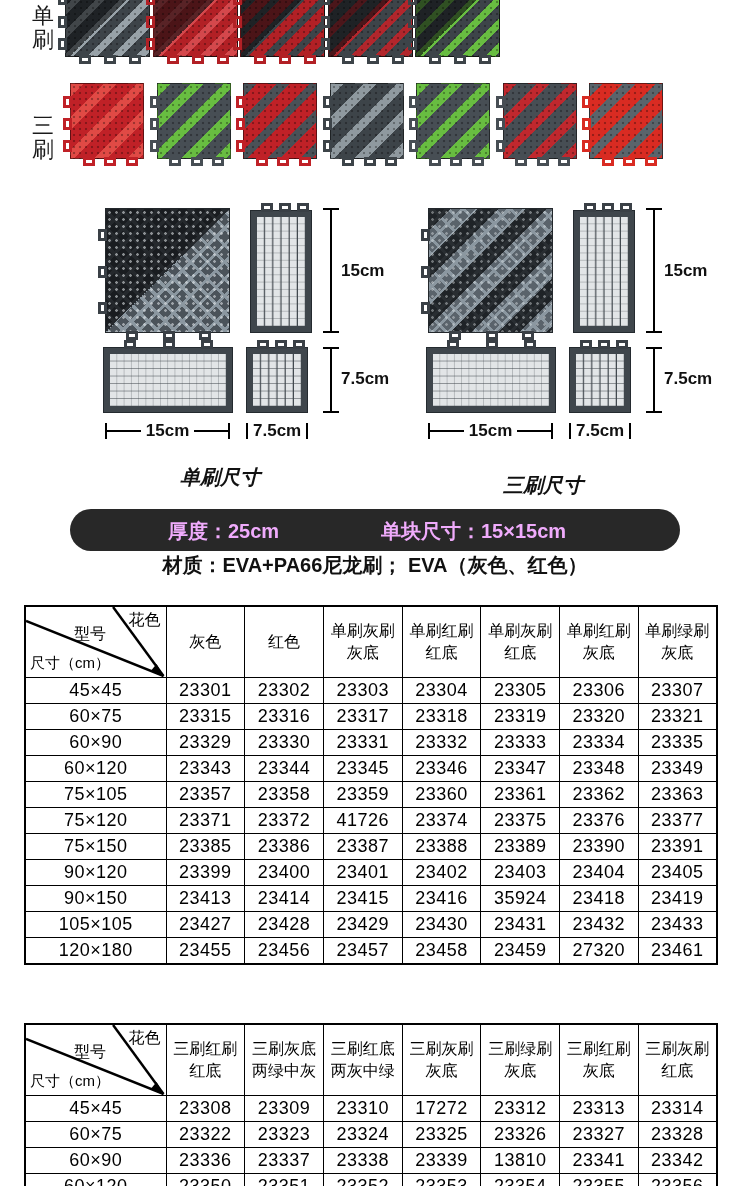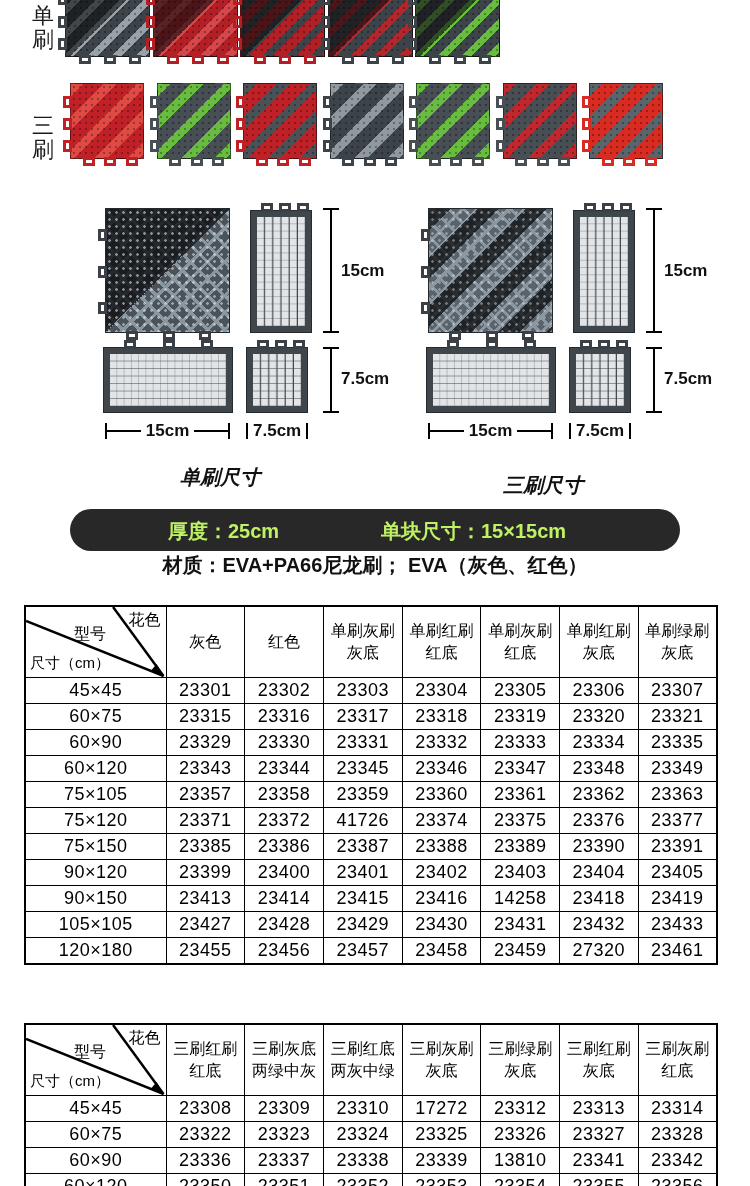--- a/index.html
+++ b/index.html
@@ -42,21 +42,21 @@
   .vdim .line{position:absolute;left:7px;top:0;bottom:0;width:2px;background:#000;}
   .dim-label{position:absolute;font-size:17px;font-weight:bold;color:#111;white-space:nowrap;}
   .hdim{position:absolute;height:16px;display:flex;align-items:center;}
   .hdim::before,.hdim::after{content:"";width:2px;height:16px;background:#000;flex:0 0 auto;}
   .hdim .line{flex:1 1 auto;height:2px;background:#000;}
   .hdim .dim-label{position:static;margin:0 5px;}
   .caption{position:absolute;font-size:20px;font-weight:bold;text-align:center;color:#111;font-style:italic;}
 
   
   .banner{position:absolute;left:70px;top:509px;width:610px;height:42px;
-          background:#282828;border-radius:21px;color:#bef264;}
+          background:#282828;border-radius:21px;color:#f0abfc;}
   .banner span{position:absolute;top:9px;font-size:20px;font-weight:bold;white-space:nowrap;}
   .banner .b1{left:98px;}
   .banner .b2{left:311px;}
   .material{position:absolute;left:0;top:552px;width:750px;text-align:center;
             font-size:20px;font-weight:bold;color:#111;}
 
   
   table.spec{position:absolute;left:24px;border-collapse:collapse;table-layout:fixed;
              width:694px;background:#fff;border:2px solid #000;}
   table.spec th,table.spec td{border:1px solid #000;text-align:center;vertical-align:middle;
@@ -400,21 +400,21 @@
           <td>23403</td>
           <td>23404</td>
           <td>23405</td>
         </tr>
         <tr>
           <td>90×150</td>
           <td>23413</td>
           <td>23414</td>
           <td>23415</td>
           <td>23416</td>
-          <td>14258</td>
+          <td>35924</td>
           <td>23418</td>
           <td>23419</td>
         </tr>
         <tr>
           <td>105×105</td>
           <td>23427</td>
           <td>23428</td>
           <td>23429</td>
           <td>23430</td>
           <td>23431</td>

